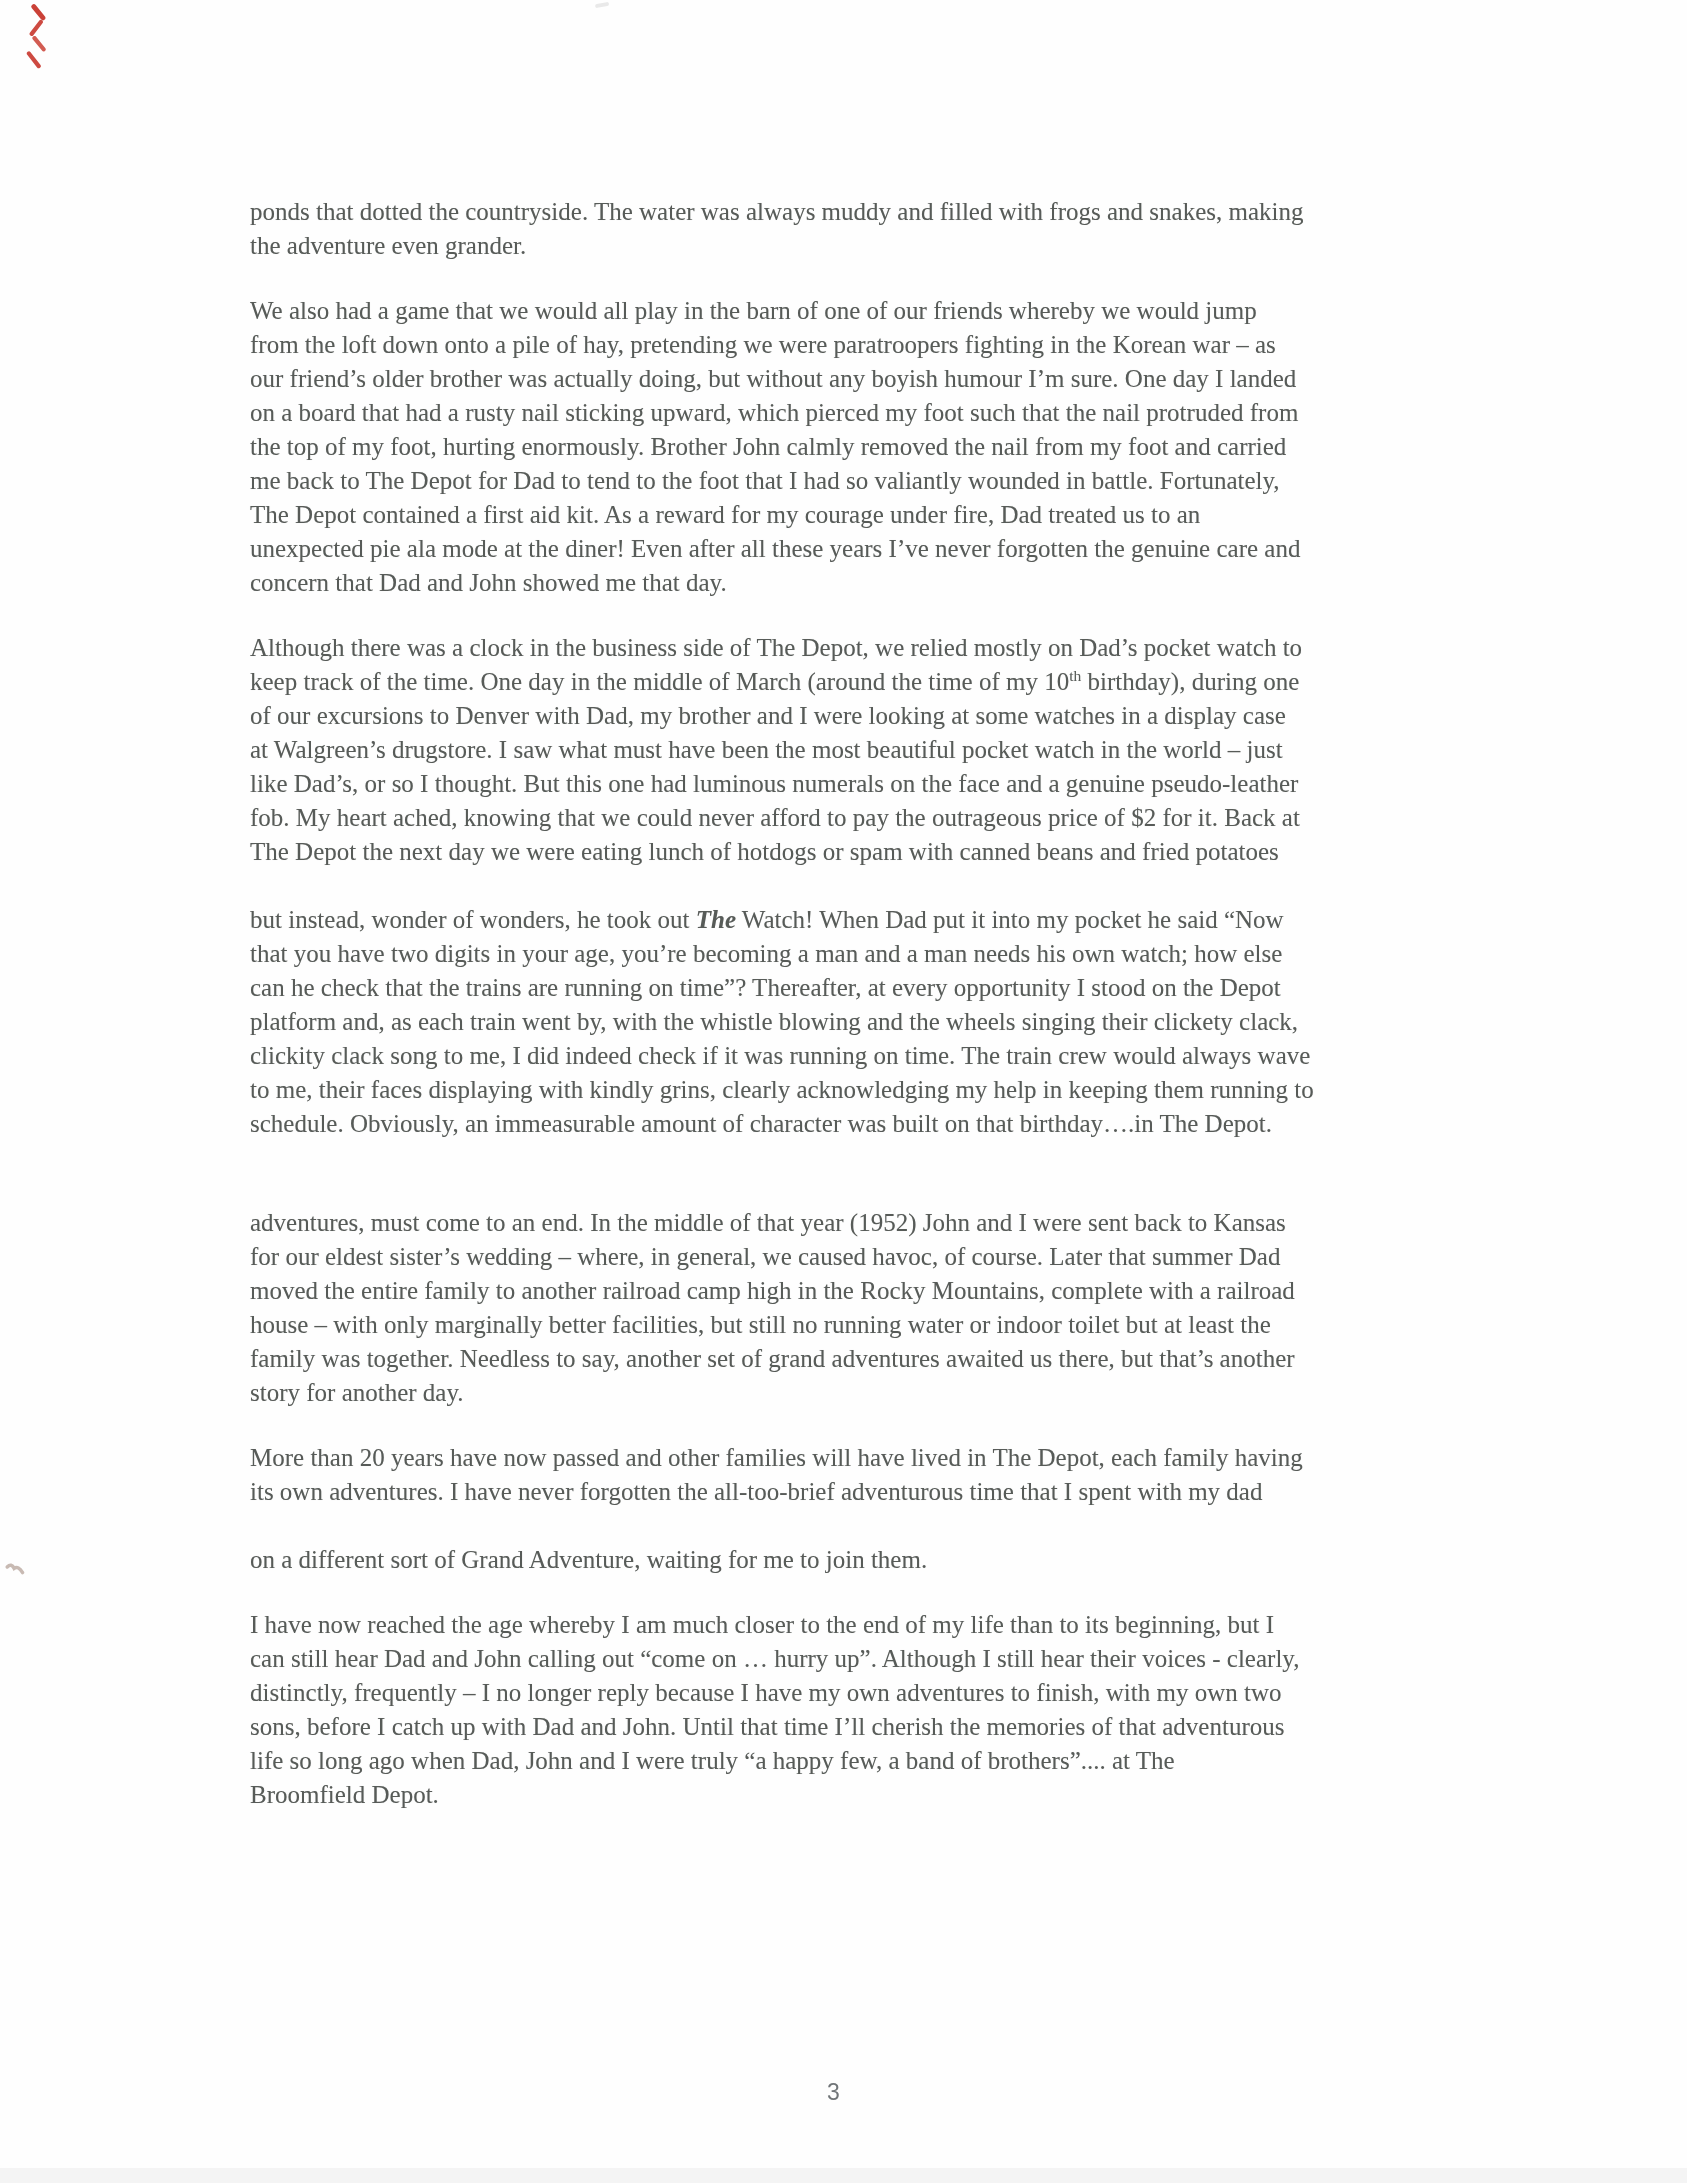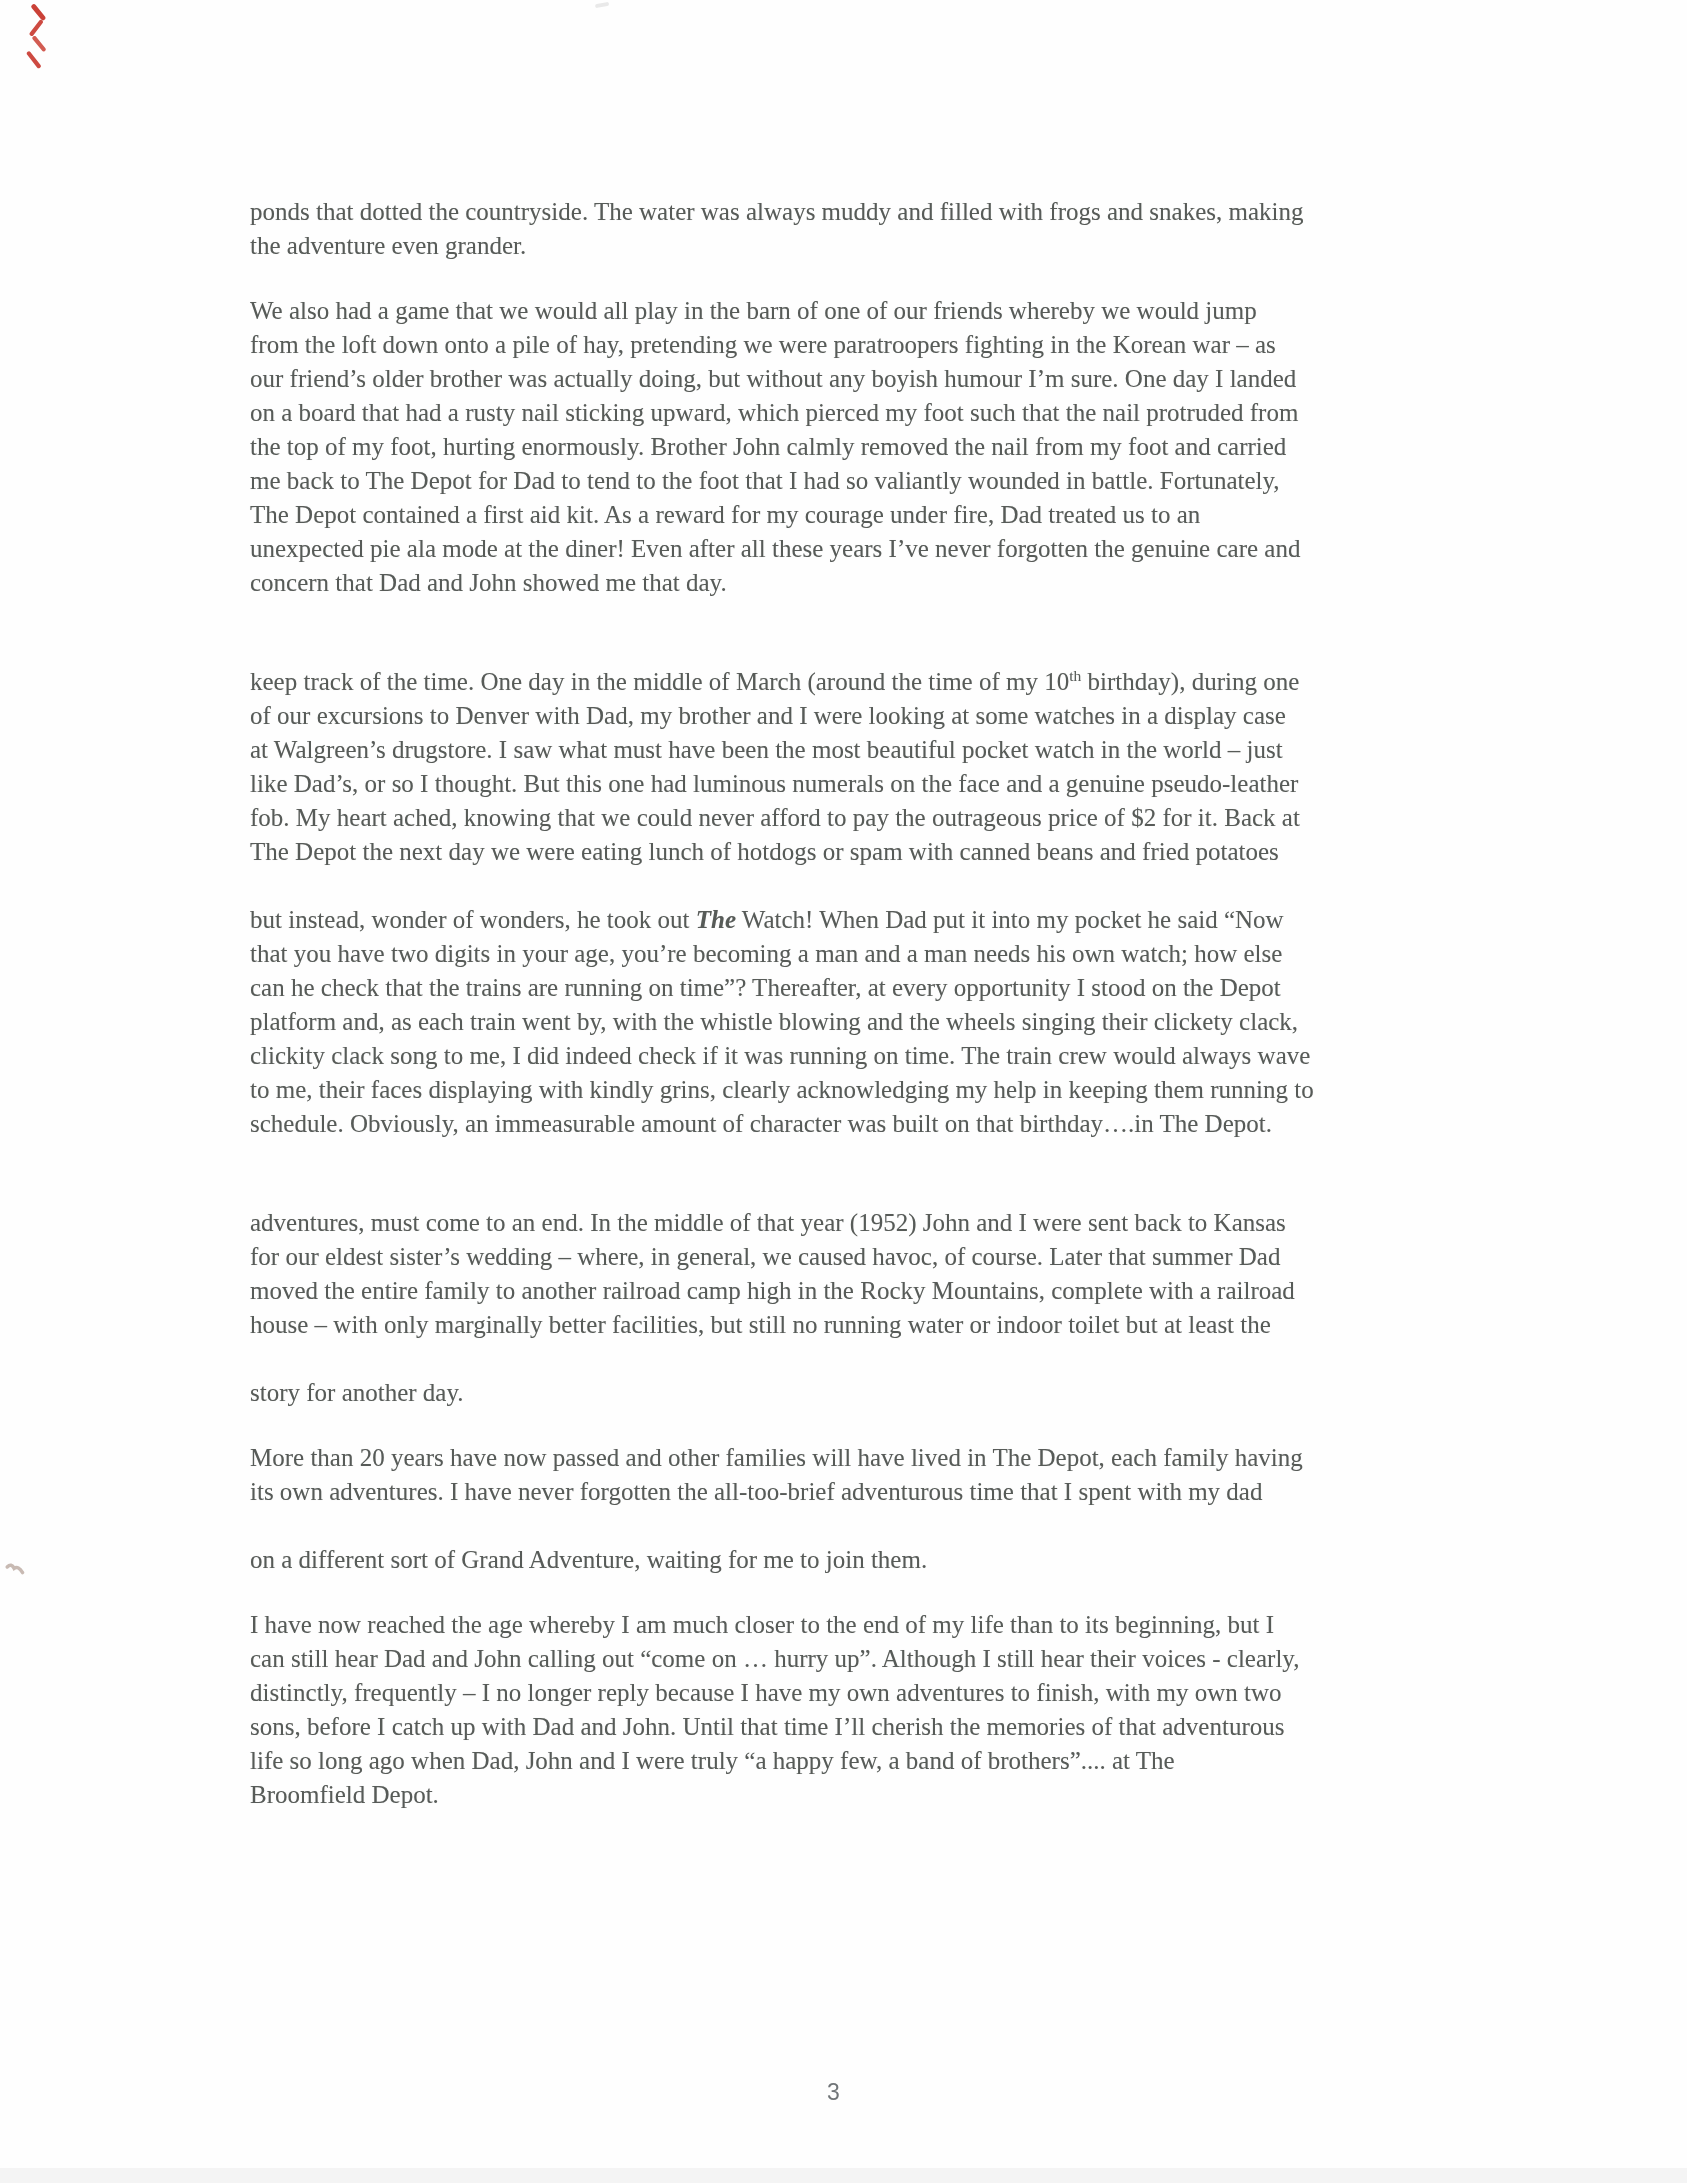--- a/index.html
+++ b/index.html
@@ -101,21 +101,21 @@
       <span class="ln">our friend’s older brother was actually doing, but without any boyish humour I’m sure. One day I landed</span><br>
       <span class="ln">on a board that had a rusty nail sticking upward, which pierced my foot such that the nail protruded from</span><br>
       <span class="ln">the top of my foot, hurting enormously. Brother John calmly removed the nail from my foot and carried</span><br>
       <span class="ln">me back to The Depot for Dad to tend to the foot that I had so valiantly wounded in battle. Fortunately,</span><br>
       <span class="ln">The Depot contained a first aid kit. As a reward for my courage under fire, Dad treated us to an</span><br>
       <span class="ln">unexpected pie ala mode at the diner! Even after all these years I’ve never forgotten the genuine care and</span><br>
       <span class="ln">concern that Dad and John showed me that day.</span>
     </p>
 
     <p class="para">
-      <br>
+      <span class="ln">Although there was a clock in the business side of The Depot, we relied mostly on Dad’s pocket watch to</span><br>
       <span class="ln"><span>keep track of the time. One day in the middle of March (around the time of my 10</span><sup class="ord">th</sup><span> birthday), during one</span></span><br>
       <span class="ln">of our excursions to Denver with Dad, my brother and I were looking at some watches in a display case</span><br>
       <span class="ln">at Walgreen’s drugstore. I saw what must have been the most beautiful pocket watch in the world – just</span><br>
       <span class="ln">like Dad’s, or so I thought. But this one had luminous numerals on the face and a genuine pseudo-leather</span><br>
       <span class="ln">fob. My heart ached, knowing that we could never afford to pay the outrageous price of $2 for it. Back at</span><br>
       <span class="ln">The Depot the next day we were eating lunch of hotdogs or spam with canned beans and fried potatoes</span><br>
       <br>
       <span class="ln"><span>but instead, wonder of wonders, he took out </span><span class="bi">The</span><span> Watch! When Dad put it into my pocket he said “Now</span></span><br>
       <span class="ln">that you have two digits in your age, you’re becoming a man and a man needs his own watch; how else</span><br>
       <span class="ln">can he check that the trains are running on time”? Thereafter, at every opportunity I stood on the Depot</span><br>
@@ -124,21 +124,21 @@
       <span class="ln">to me, their faces displaying with kindly grins, clearly acknowledging my help in keeping them running to</span><br>
       <span class="ln">schedule. Obviously, an immeasurable amount of character was built on that birthday….in The Depot.</span>
     </p>
 
     <p class="para">
       <br>
       <span class="ln">adventures, must come to an end. In the middle of that year (1952) John and I were sent back to Kansas</span><br>
       <span class="ln">for our eldest sister’s wedding – where, in general, we caused havoc, of course. Later that summer Dad</span><br>
       <span class="ln">moved the entire family to another railroad camp high in the Rocky Mountains, complete with a railroad</span><br>
       <span class="ln">house – with only marginally better facilities, but still no running water or indoor toilet but at least the</span><br>
-      <br>
+      <span class="ln">family was together. Needless to say, another set of grand adventures awaited us there, but that’s another</span><br>
       <span class="ln">story for another day.</span>
     </p>
 
     <p class="para">
       <span class="ln">More than 20 years have now passed and other families will have lived in The Depot, each family having</span><br>
       <span class="ln">its own adventures.  I have never forgotten the all-too-brief adventurous time that I spent with my dad</span><br>
       <br>
       <span class="ln">on a different sort of Grand Adventure, waiting for me to join them.</span>
     </p>
 

